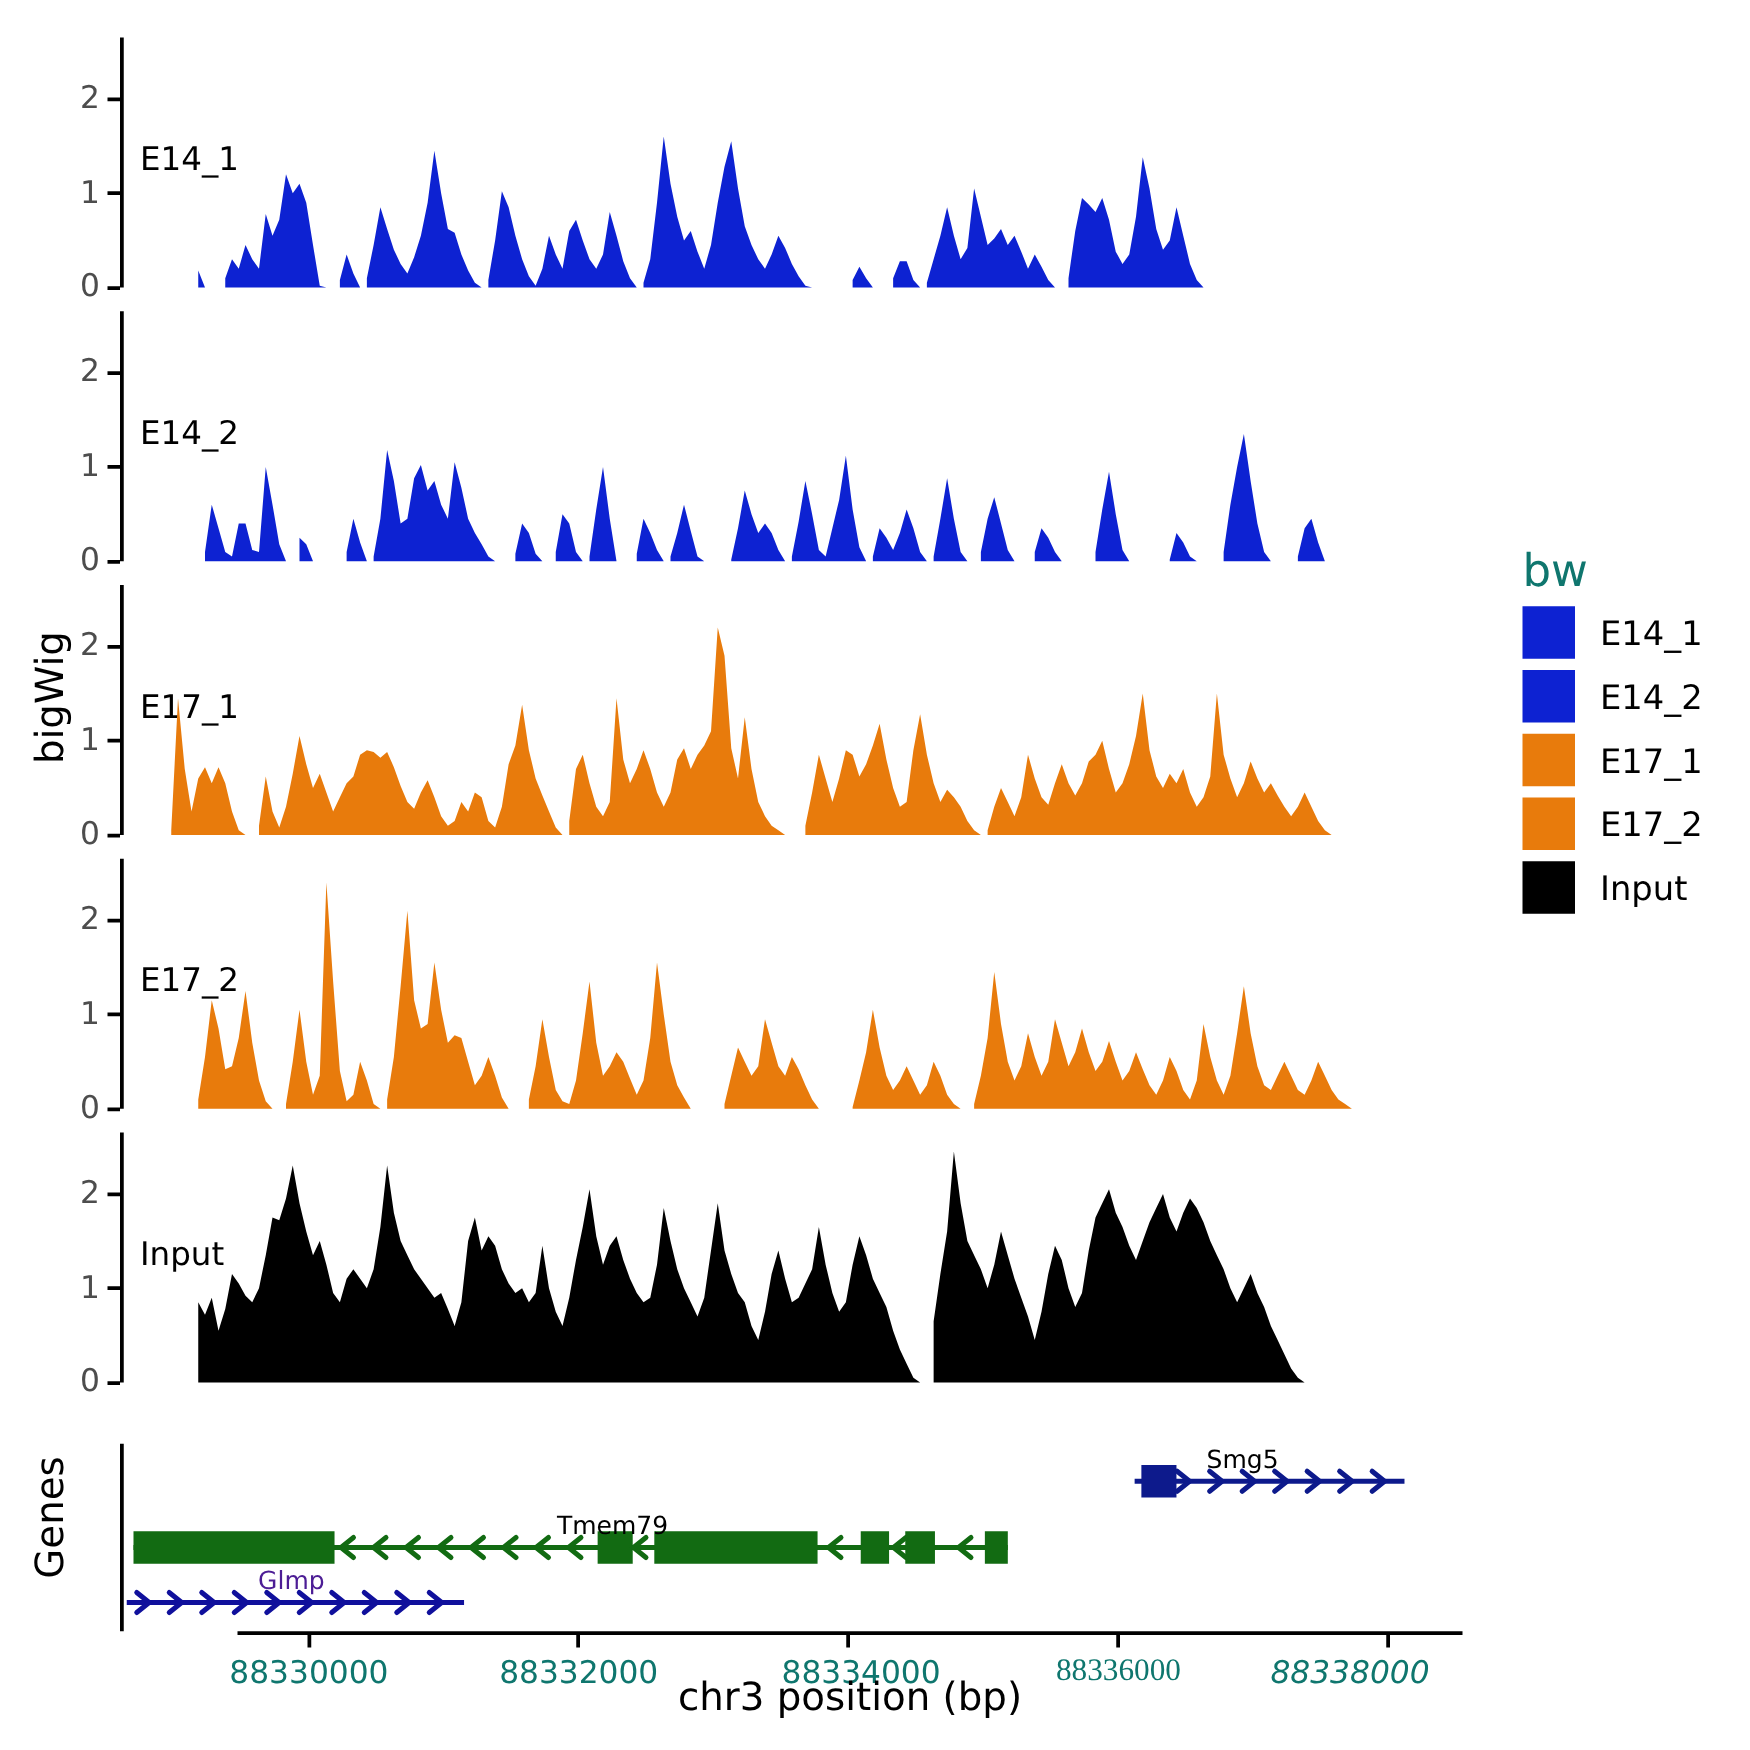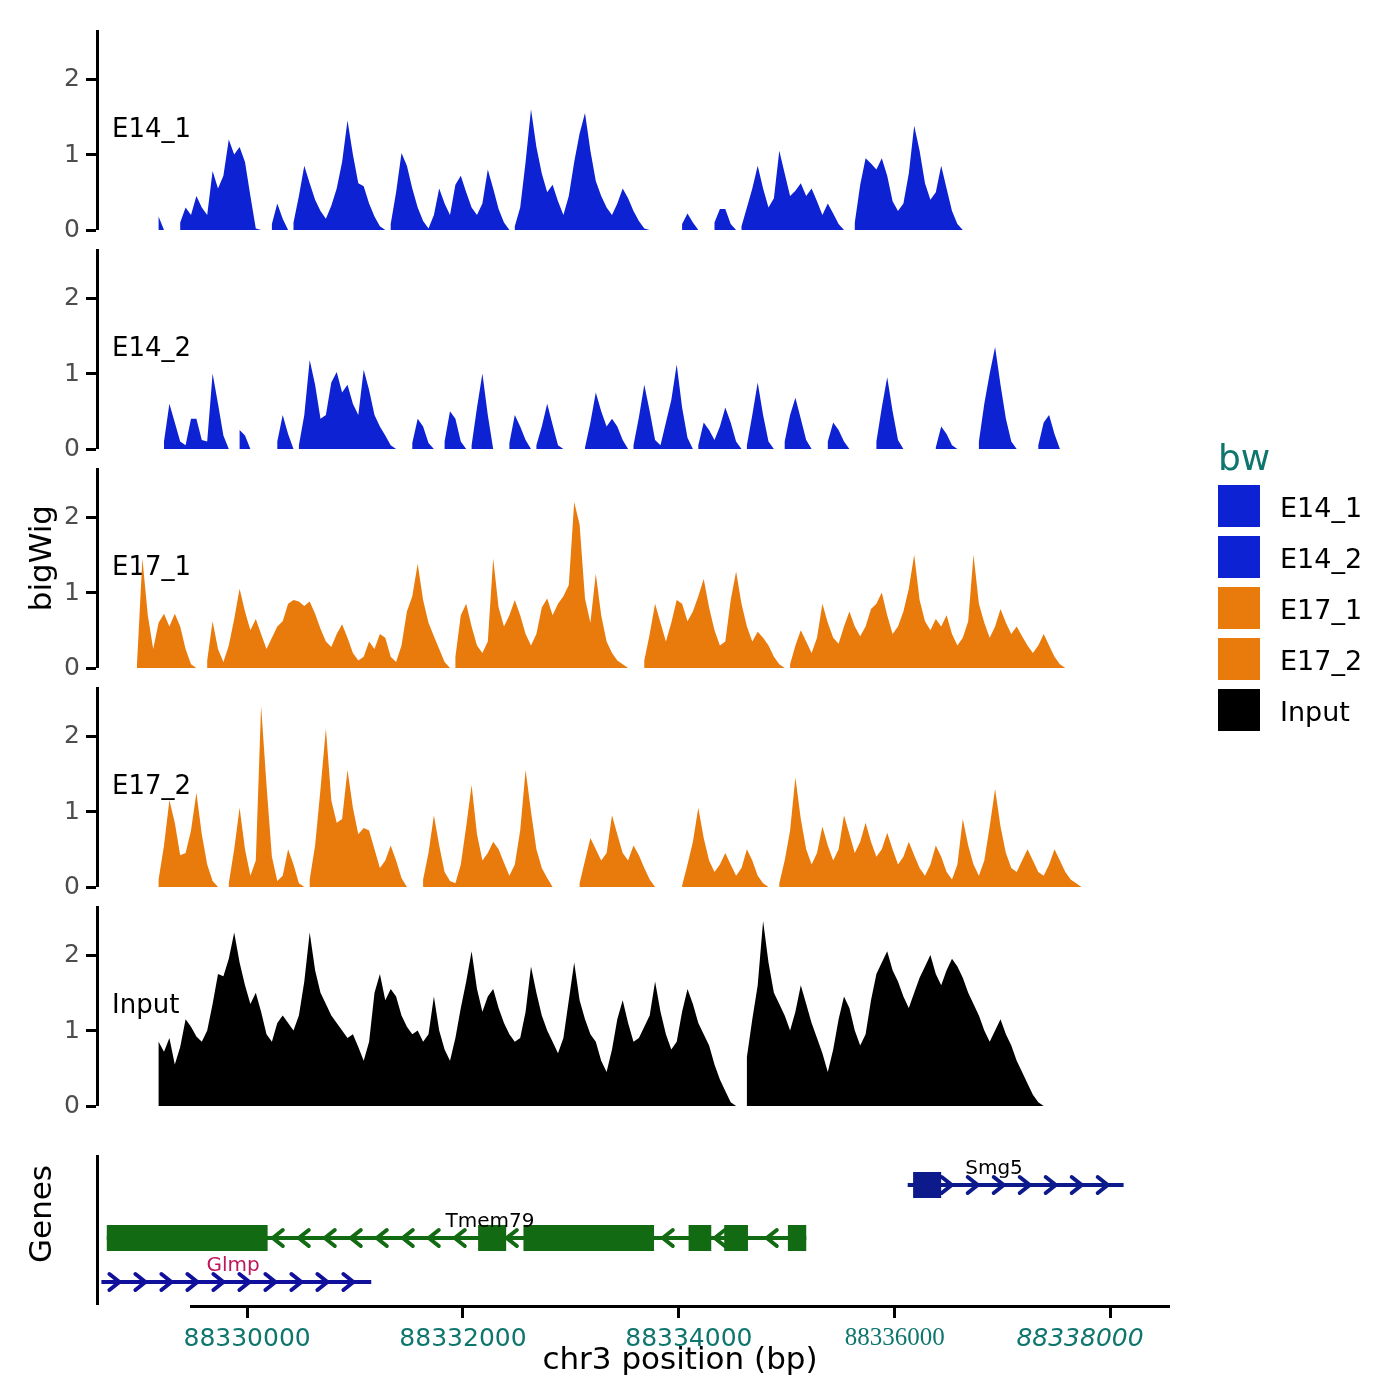--- a/index.html
+++ b/index.html
@@ -131,21 +131,21 @@
         <polyline points="187.3969849246231,1274 197.3969849246231,1282 187.3969849246231,1290" fill="none" stroke="#10109c" stroke-width="4" stroke-linecap="round"></polyline>
         <polyline points="213.3969849246231,1274 223.3969849246231,1282 213.3969849246231,1290" fill="none" stroke="#10109c" stroke-width="4" stroke-linecap="round"></polyline>
         <polyline points="239.3969849246231,1274 249.3969849246231,1282 239.3969849246231,1290" fill="none" stroke="#10109c" stroke-width="4" stroke-linecap="round"></polyline>
         <polyline points="265.3969849246231,1274 275.3969849246231,1282 265.3969849246231,1290" fill="none" stroke="#10109c" stroke-width="4" stroke-linecap="round"></polyline>
         <polyline points="291.3969849246231,1274 301.3969849246231,1282 291.3969849246231,1290" fill="none" stroke="#10109c" stroke-width="4" stroke-linecap="round"></polyline>
         <polyline points="317.3969849246231,1274 327.3969849246231,1282 317.3969849246231,1290" fill="none" stroke="#10109c" stroke-width="4" stroke-linecap="round"></polyline>
         <polyline points="343.3969849246231,1274 353.3969849246231,1282 343.3969849246231,1290" fill="none" stroke="#10109c" stroke-width="4" stroke-linecap="round"></polyline>
       </svg>
       <div class="gene-lab" style="left: 994.058px; top: 1155px; color: rgb(0, 0, 0);">Smg5</div>
       <div class="gene-lab" style="left: 489.98px; top: 1208px; color: rgb(0, 0, 0);">Tmem79</div>
-      <div class="gene-lab" style="left: 233.083px; top: 1252px; color: #be185d;">Glmp</div>
+      <div class="gene-lab" style="left: 233.083px; top: 1252px; color: #4c1d95;">Glmp</div>
     </div>
   <div id="xaxis-layer">
       <div class="axis-line" style="left: 190px; top: 1305px; width: 980px; height: 3px;"></div>
       <div class="tick" style="left: 245.616px; top: 1308px; width: 3px; height: 10px;"></div>
       <div class="xticklab" style="left: 247.116px; top: 1323px;">88330000</div>
       <div class="tick" style="left: 461.495px; top: 1308px; width: 3px; height: 10px;"></div>
       <div class="xticklab" style="left: 462.995px; top: 1323px;">88332000</div>
       <div class="tick" style="left: 677.374px; top: 1308px; width: 3px; height: 10px;"></div>
       <div class="xticklab" style="left: 678.874px; top: 1323px; margin-left: 10px;">88334000</div>
       <div class="tick" style="left: 893.254px; top: 1308px; width: 3px; height: 10px;"></div>

